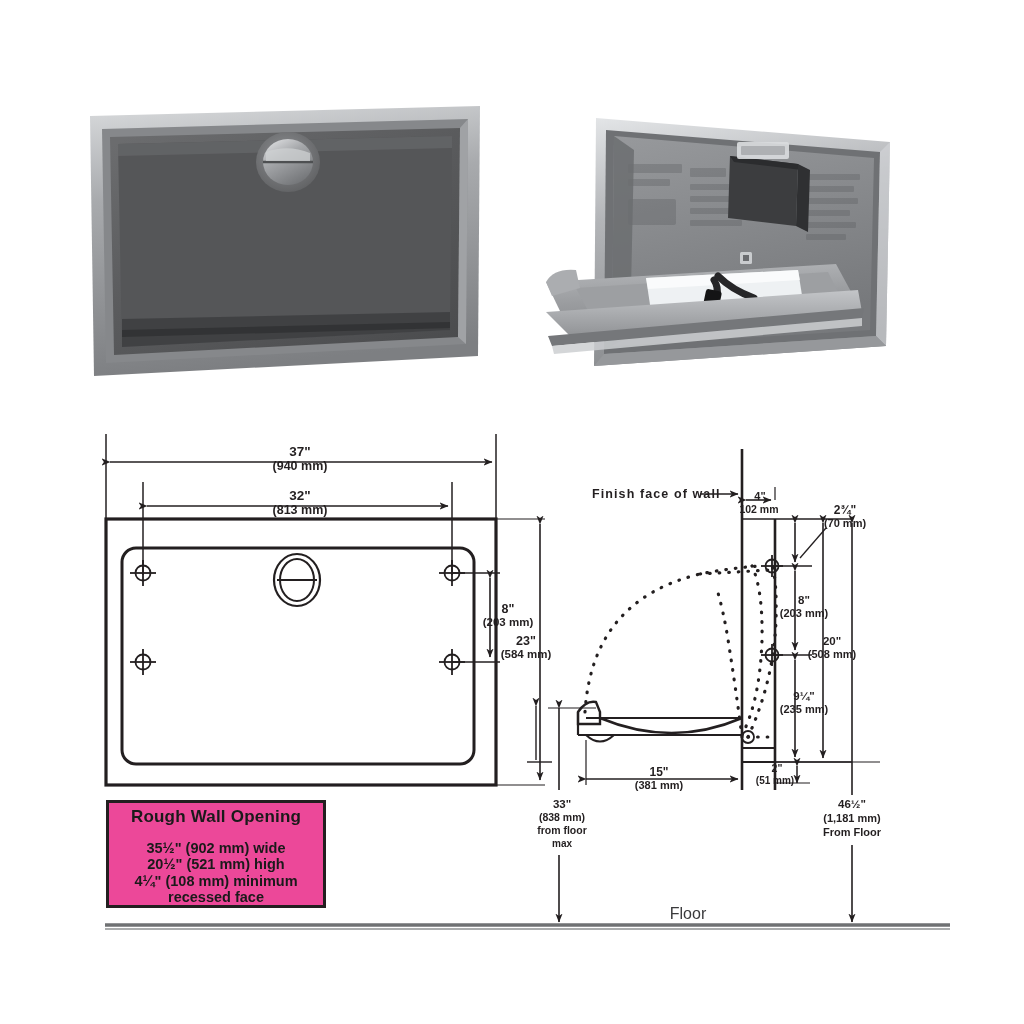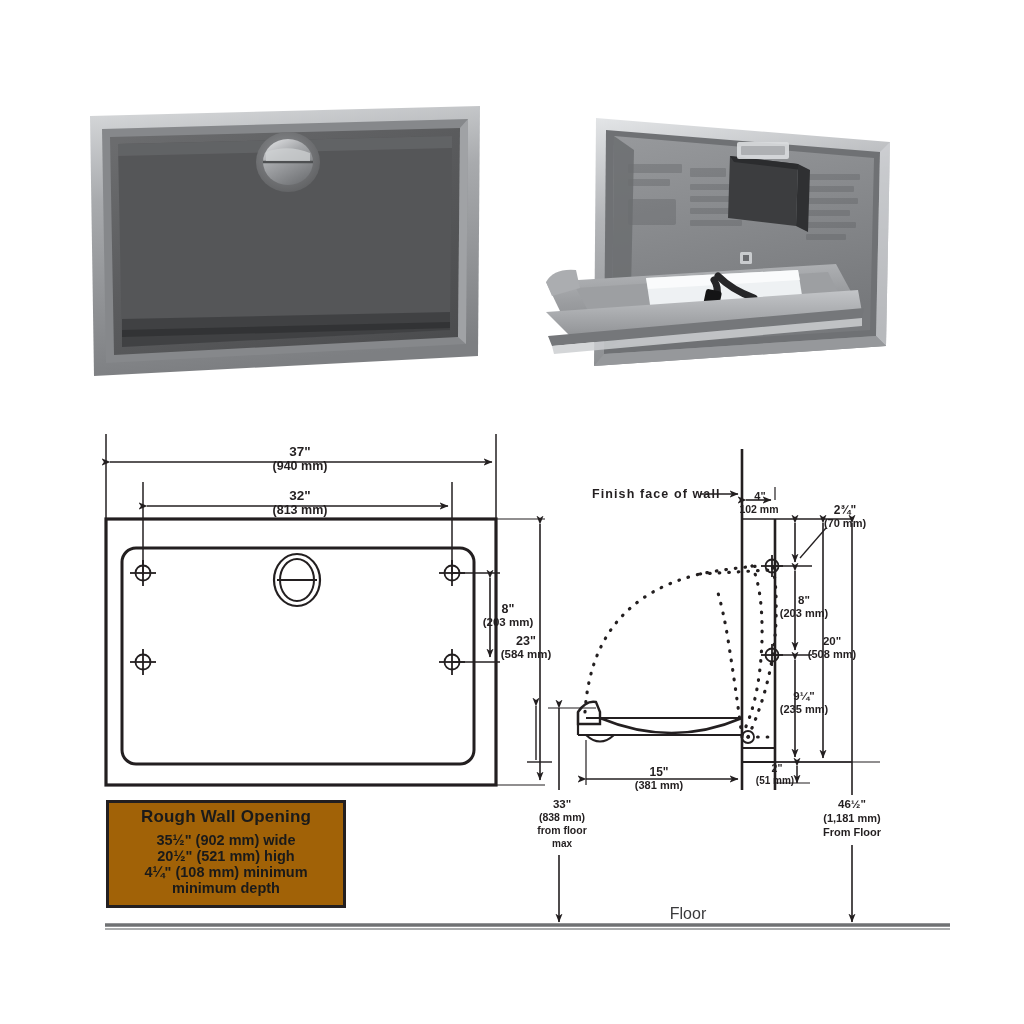--- a/index.html
+++ b/index.html
@@ -323,26 +323,26 @@
       <text x="852" y="808" font-size="11.5">46½"</text>
       <text x="852" y="822" font-size="11">(1,181 mm)</text>
       <text x="852" y="836" font-size="11">From Floor</text>
     </g>
 
     <text x="592" y="498" font-size="12.5" font-weight="bold" fill="#231f20" text-anchor="start" letter-spacing="1.1">Finish face of wall</text>
 
     <text x="688" y="919" font-size="16" fill="#3a3a3c" text-anchor="middle">Floor</text>
   </svg>
 
-  <div style="position:absolute;left:106px;top:800px;width:240px;height:108px;
-              border:3px solid #231f20;background:#a16207;box-sizing:border-box;
-              display:flex;flex-direction:column;align-items:center;justify-content:flex-start;
+  <div style="position:absolute;left:106px;top:800px;width:220px;height:108px;
+              border:3px solid #231f20;background:#ec4899;box-sizing:border-box;
+              display:flex;flex-direction:column;align-items:center;justify-content:space-between;
               padding-top:5px;">
     <div style="font-size:17px;font-weight:bold;letter-spacing:0.2px;line-height:1.1;">Rough Wall Opening</div>
     <div style="margin-top:5px;text-align:center;font-size:14.5px;font-weight:bold;line-height:1.12;">
       <div>35½" (902 mm) wide</div>
       <div>20½" (521 mm) high</div>
       <div>4¼" (108 mm) minimum</div>
-      <div>minimum depth</div>
+      <div>recessed face</div>
     </div>
   </div>
 
 </div>
 
 </body></html>

